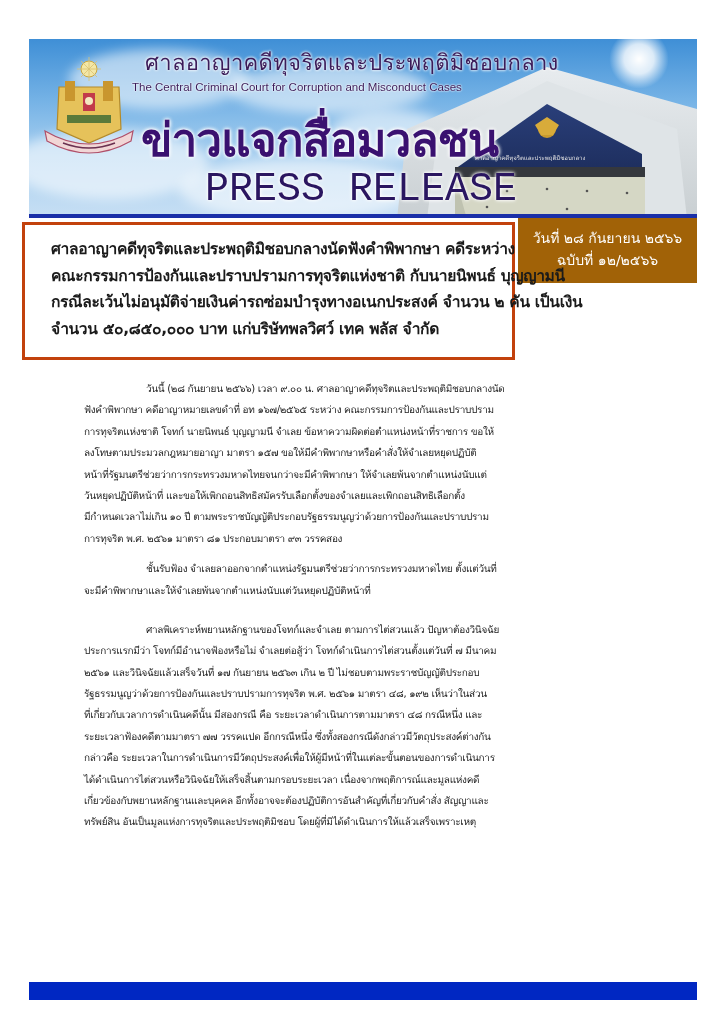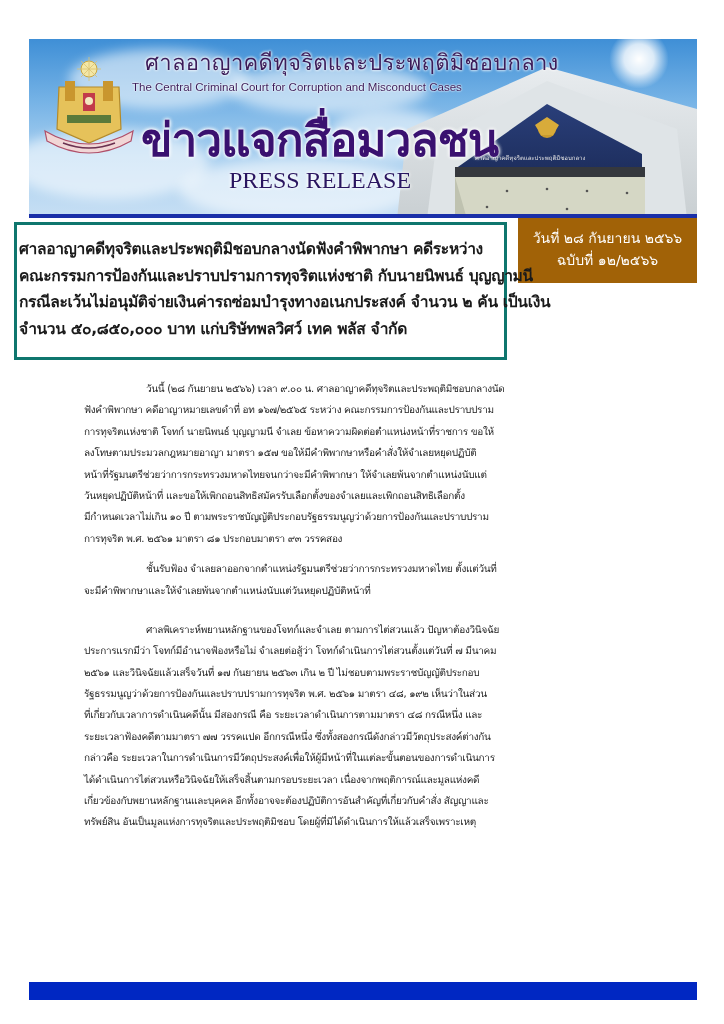--- a/index.html
+++ b/index.html
@@ -37,30 +37,29 @@
       position: absolute; left: 103px; top: 42px; font-size: 11.5px; color: #3b1c5a;
       font-family: "Liberation Sans", sans-serif; white-space: nowrap;
       text-shadow: 0 0 2px #fff, 0 0 2px #fff;
     }
     .press-thai {
       position: absolute; left: 112px; top: 64px; font-size: 46px; font-weight: bold; color: #3a1170;
       font-family: "DejaVu Sans", sans-serif; white-space: nowrap; letter-spacing: -1px;
       text-shadow: 0 0 4px #fff, 0 0 4px #fff, 0 0 2px #fff;
     }
     .press-eng {
-      position: absolute; left: 176px; top: 128px; font-size: 24px; color: #2a1660;
-      font-family: Liberation Serif, serif; white-space: nowrap;
+      position: absolute; left: 176px; top: 128px; font-size: 40px; color: #2a1660;
+      font-family: Liberation Mono, monospace; white-space: nowrap;
       text-shadow: 0 0 4px #fff, 0 0 3px #fff;
-      margin-left: 24px;
     }
 
     
     .title-box {
-      position: absolute; left: 14px; top: 222px; width: 493px; height: 138px;
-      border: 3px solid #0f766e; background: #fff; padding: 11px 14px 0 2px;
+      position: absolute; left: 22px; top: 222px; width: 493px; height: 138px;
+      border: 3px solid #c2410c; background: #fff; padding: 11px 14px 0 26px;
     }
     .title-box p {
       font-size: 15.6px; font-weight: bold; line-height: 26.5px; color: #1a1a1a;
       font-family: "DejaVu Sans", sans-serif; white-space: nowrap; letter-spacing: -0.35px;
     }
 
     
     .date-box {
       position: absolute; left: 518px; top: 218px; width: 179px; height: 65px;
       background: #a16207; color: #fff; text-align: center; padding-top: 9px;

